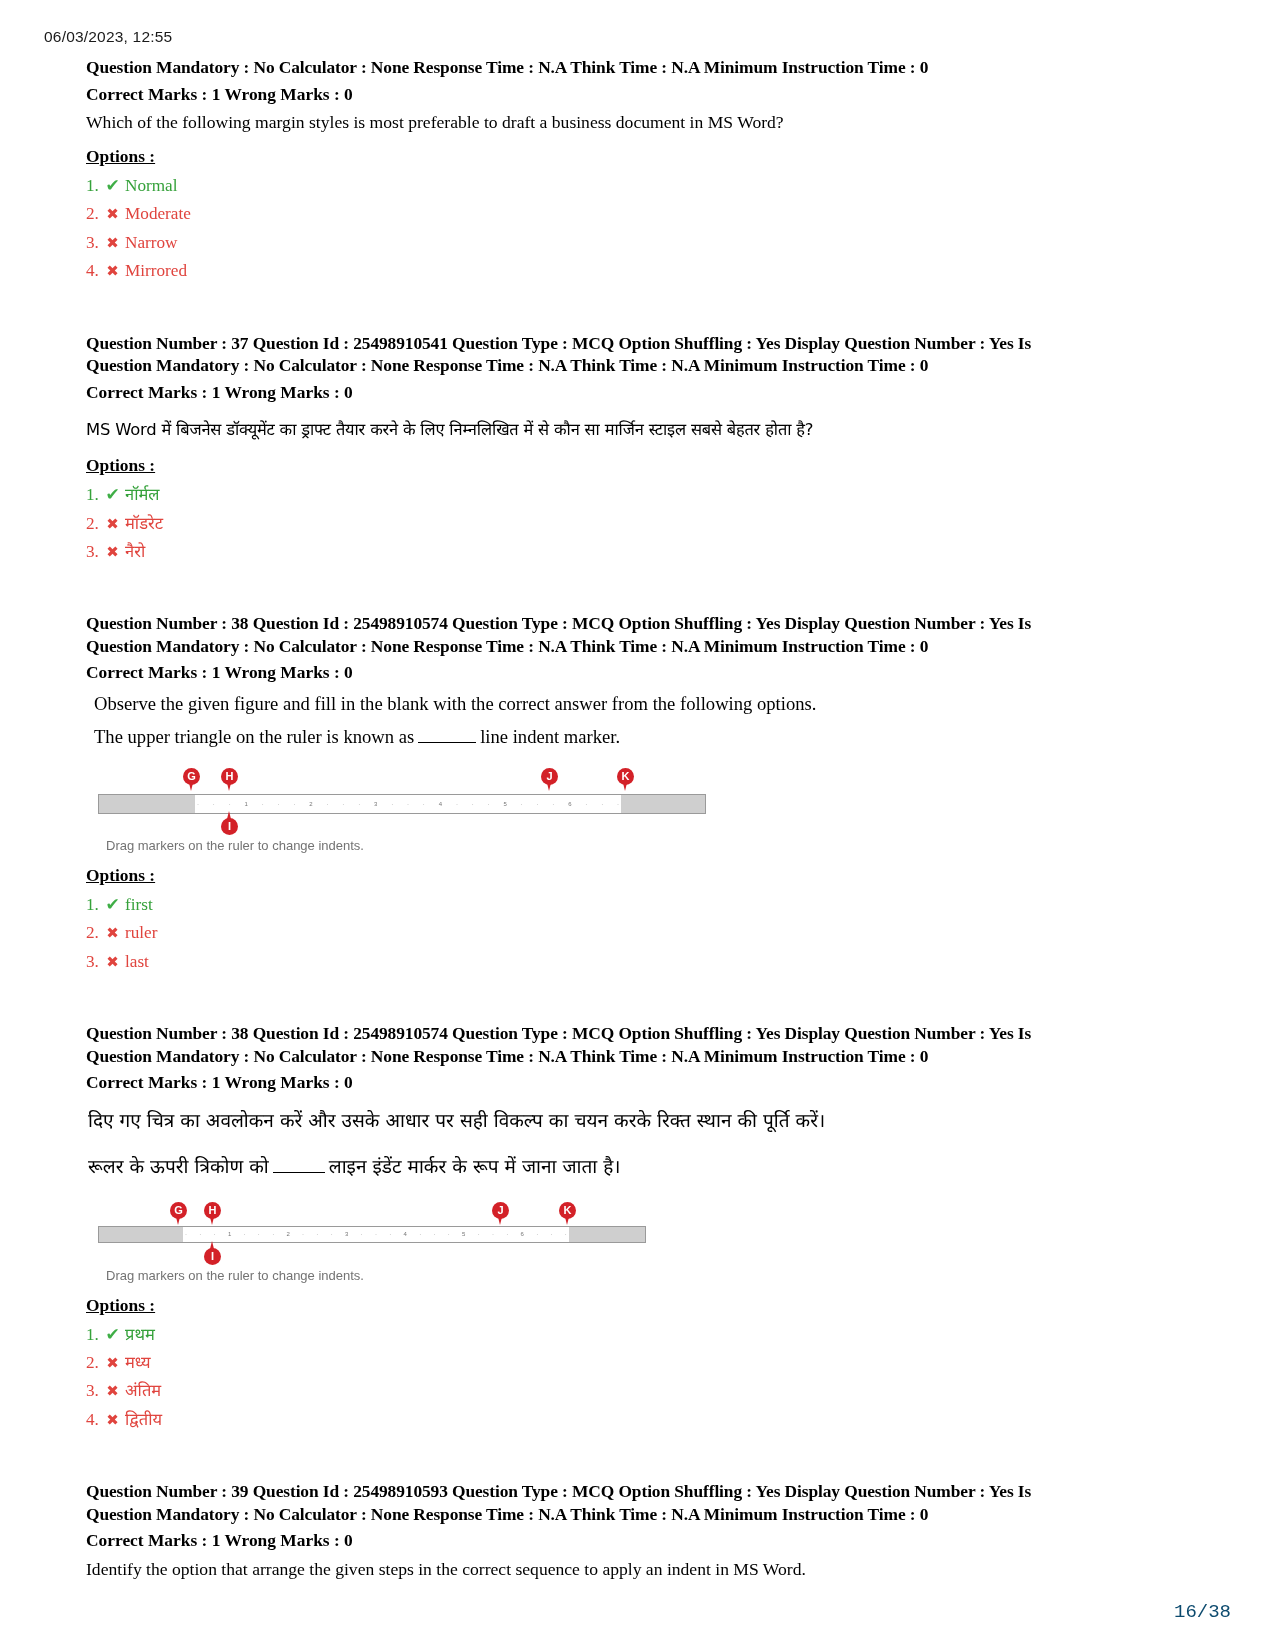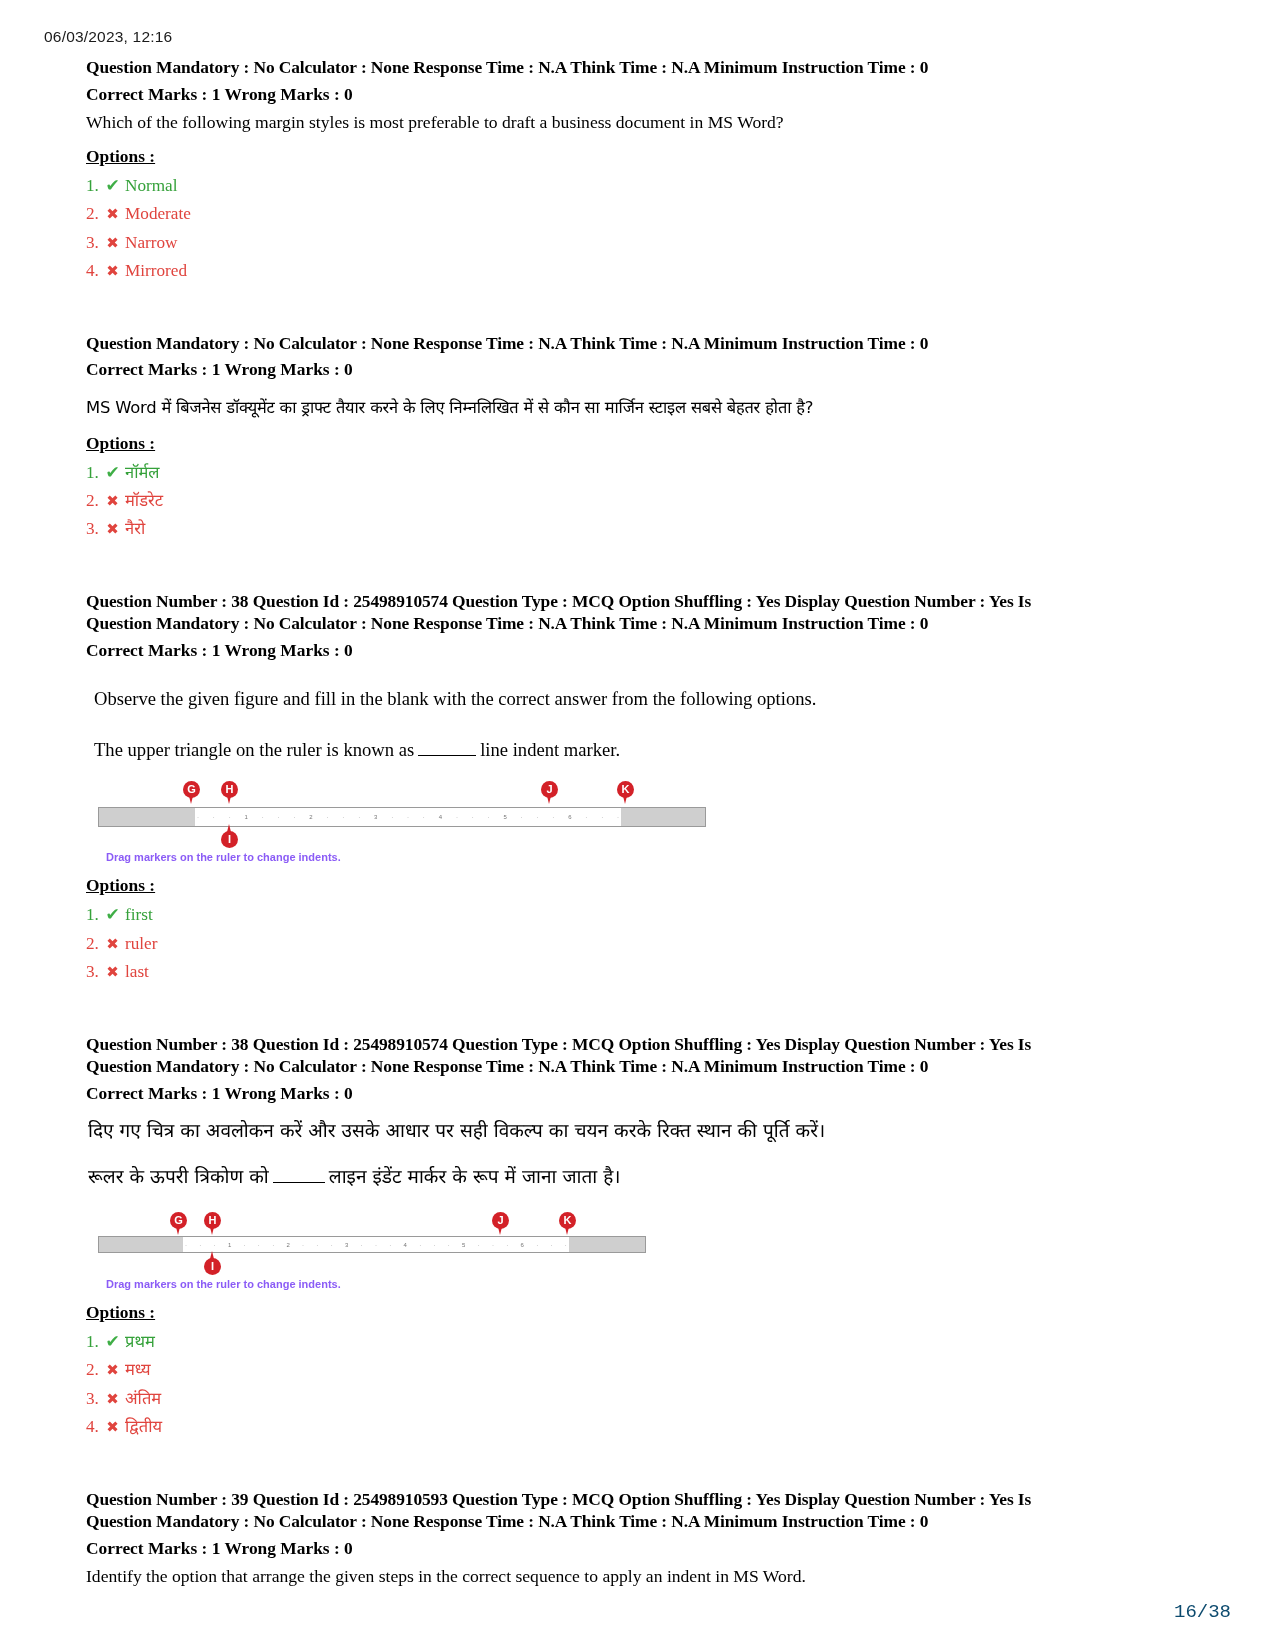--- a/index.html
+++ b/index.html
@@ -69,21 +69,21 @@
   .q-text-hi {
     font-family: "DejaVu Sans", "Liberation Sans", sans-serif;
     font-size: 16.4px;
     line-height: 26px;
     margin-top: 14px;
     letter-spacing: -0.2px;
   }
   .q-text-fig {
     font-size: 18.6px;
     line-height: 27px;
-    margin-top: 24px;
+    margin-top: 6px;
     padding-left: 8px;
   }
   .q-text-fig-hi {
     font-family: "DejaVu Sans", "Liberation Sans", sans-serif;
     font-size: 19px;
     line-height: 40px;
     margin-top: 6px;
     padding-left: 2px;
   }
   .blank-u {
@@ -221,33 +221,32 @@
     top: 7px;
   }
   .pin.down .tail {
     top: 0px;
     border-top: none;
     border-bottom: 12px solid #d32128;
   }
   .pin.down .lbl { top: 8px; }
   .fig-caption {
     font-family: "Liberation Sans", "DejaVu Sans", sans-serif;
-    font-size: 11px;
-    color: #8b5cf6;
+    font-size: 13px;
+    color: #737373;
     margin-top: 6px;
     padding-left: 14px;
-    font-weight: bold;
   }
 </style>
 </head>
 <body>
 
 <div class="page">
 
-  <div class="page-header">06/03/2023, 12:16</div>
+  <div class="page-header">06/03/2023, 12:55</div>
 
   <div class="content">
 
     <div class="q-block">
       <div class="meta-line">Question Mandatory : No Calculator : None Response Time : N.A Think Time : N.A Minimum Instruction Time : 0</div>
       <div class="marks-line">Correct Marks : 1 Wrong Marks : 0</div>
       <div class="q-text">Which of the following margin styles is most preferable to draft a business document in MS Word?</div>
       <div class="options-label">Options :</div>
       <ol class="opts">
         <li class="correct">
@@ -261,20 +260,21 @@
         </li>
         <li class="wrong">
           <span class="num">4.</span><span class="mark cross">✖</span><span class="opt-text">Mirrored</span>
         </li>
       </ol>
     </div>
 
     <div class="spacer-lg"></div>
 
     <div class="q-block">
+      <div class="meta-line">Question Number : 37 Question Id : 25498910541 Question Type : MCQ Option Shuffling : Yes Display Question Number : Yes Is</div>
       <div class="meta-line">Question Mandatory : No Calculator : None Response Time : N.A Think Time : N.A Minimum Instruction Time : 0</div>
       <div class="marks-line">Correct Marks : 1 Wrong Marks : 0</div>
       <div class="q-text-hi">MS Word में बिजनेस डॉक्यूमेंट का ड्राफ्ट तैयार करने के लिए निम्नलिखित में से कौन सा मार्जिन स्टाइल सबसे बेहतर होता है?</div>
       <div class="options-label">Options :</div>
       <ol class="opts">
         <li class="correct">
           <span class="num">1.</span><span class="mark tick">✔</span><span class="opt-text hi">नॉर्मल</span>
         </li>
         <li class="wrong">
           <span class="num">2.</span><span class="mark cross">✖</span><span class="opt-text hi">मॉडरेट</span>

